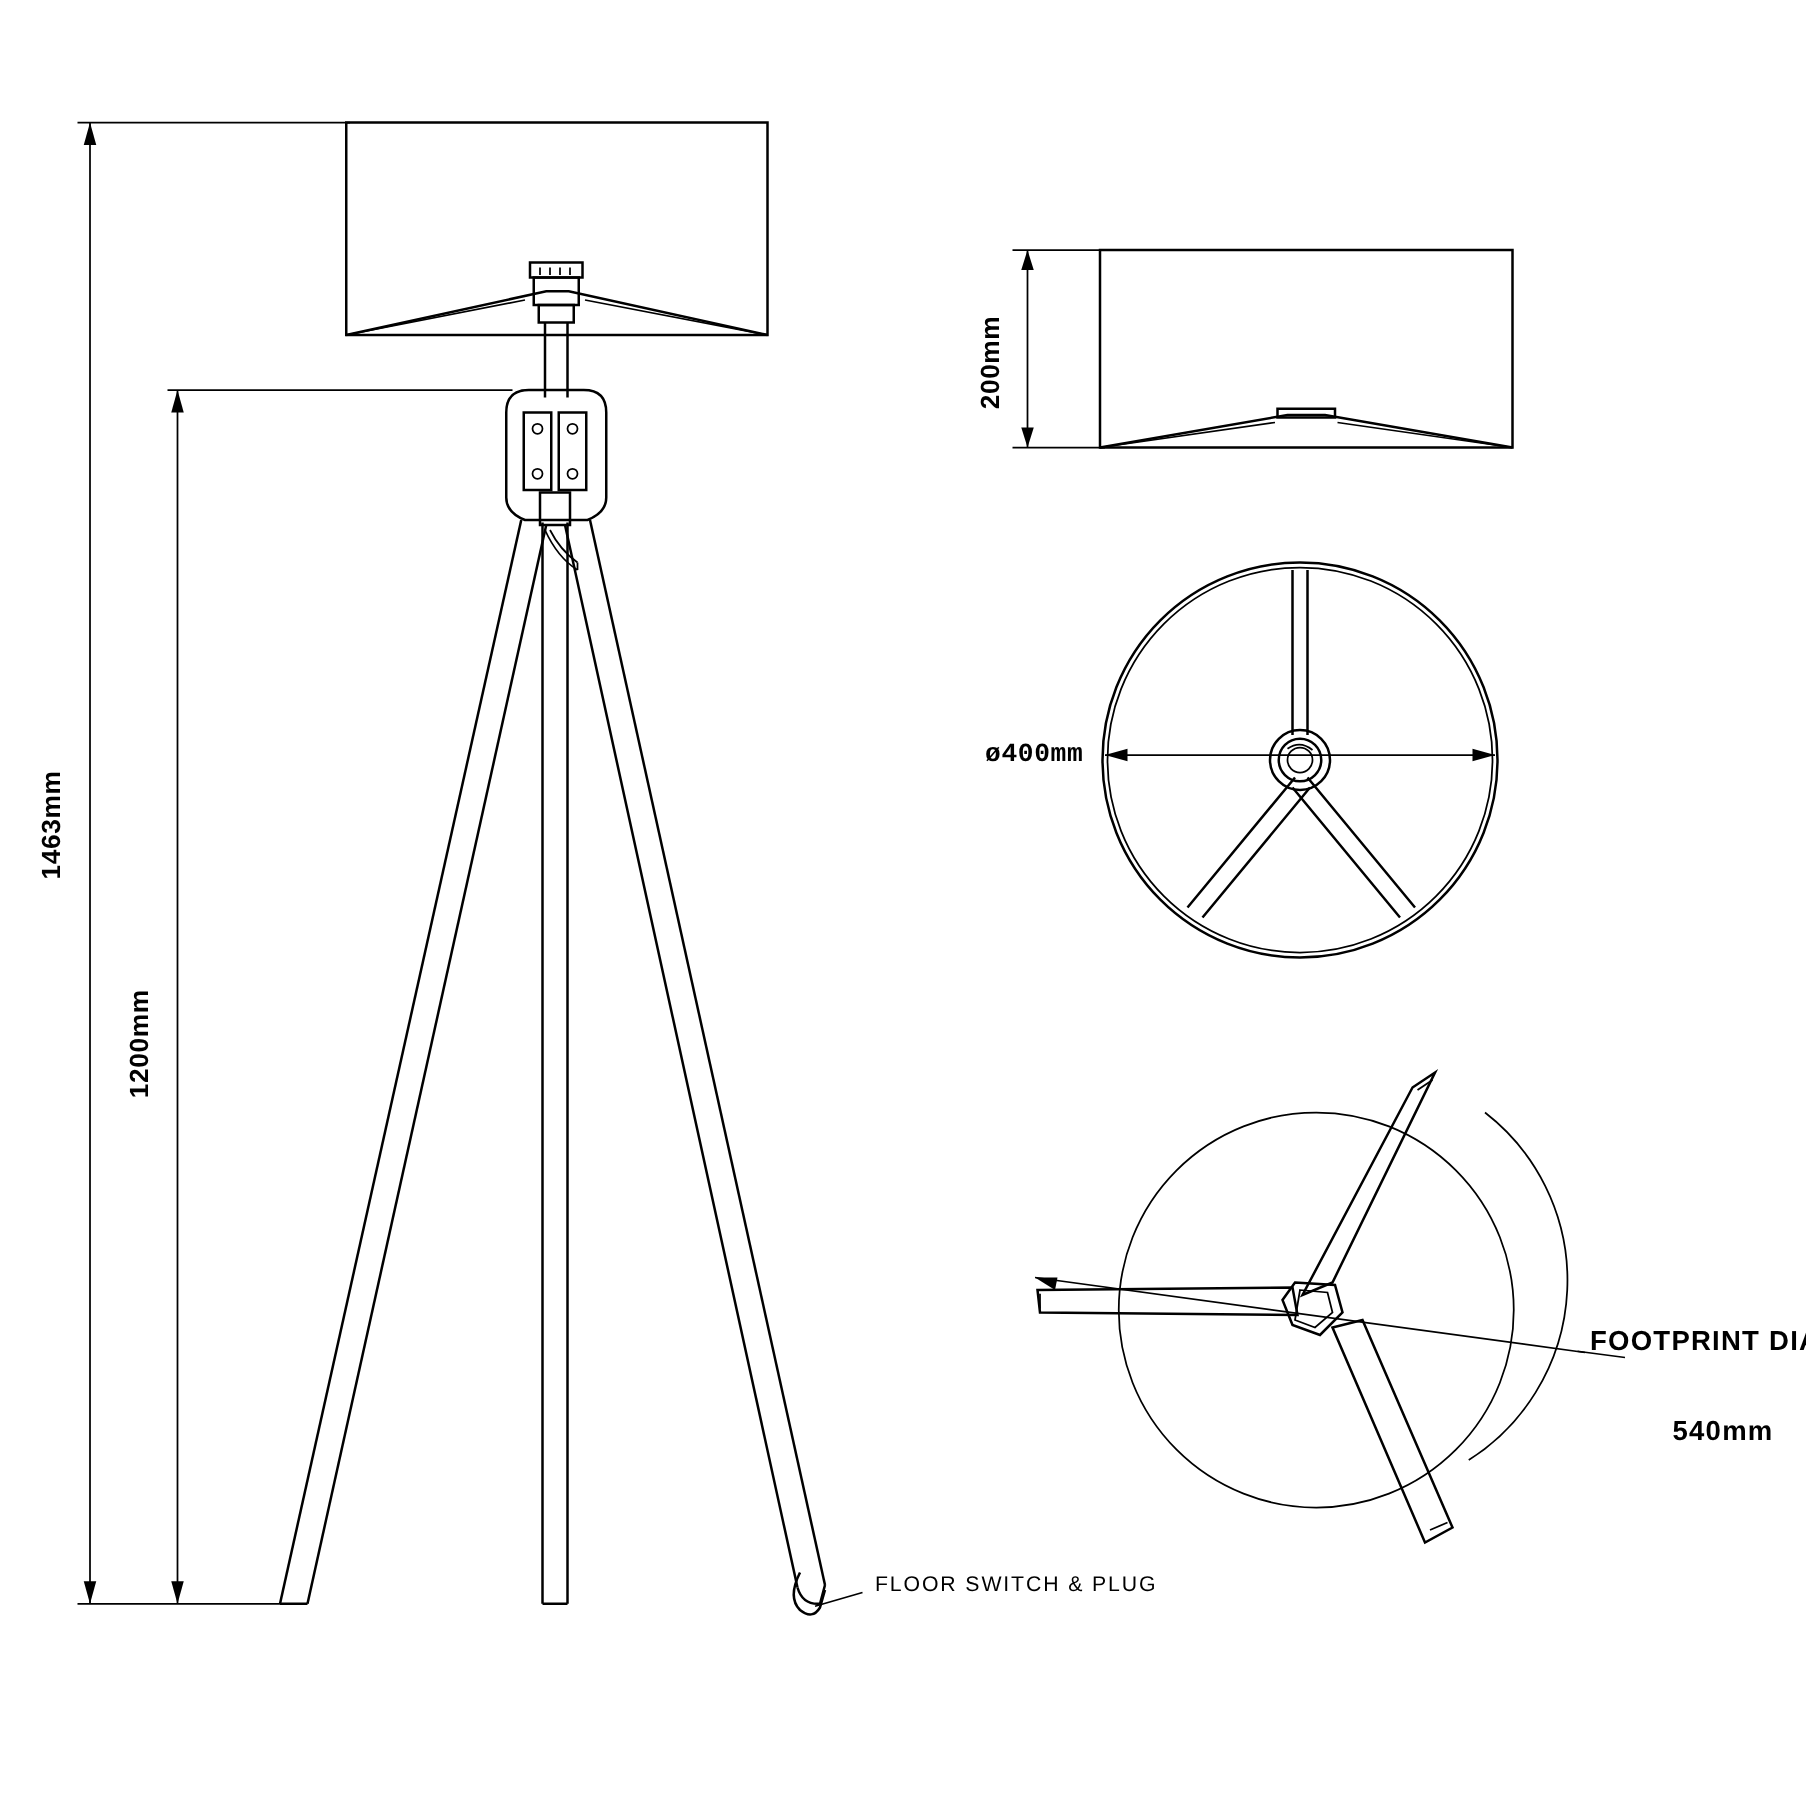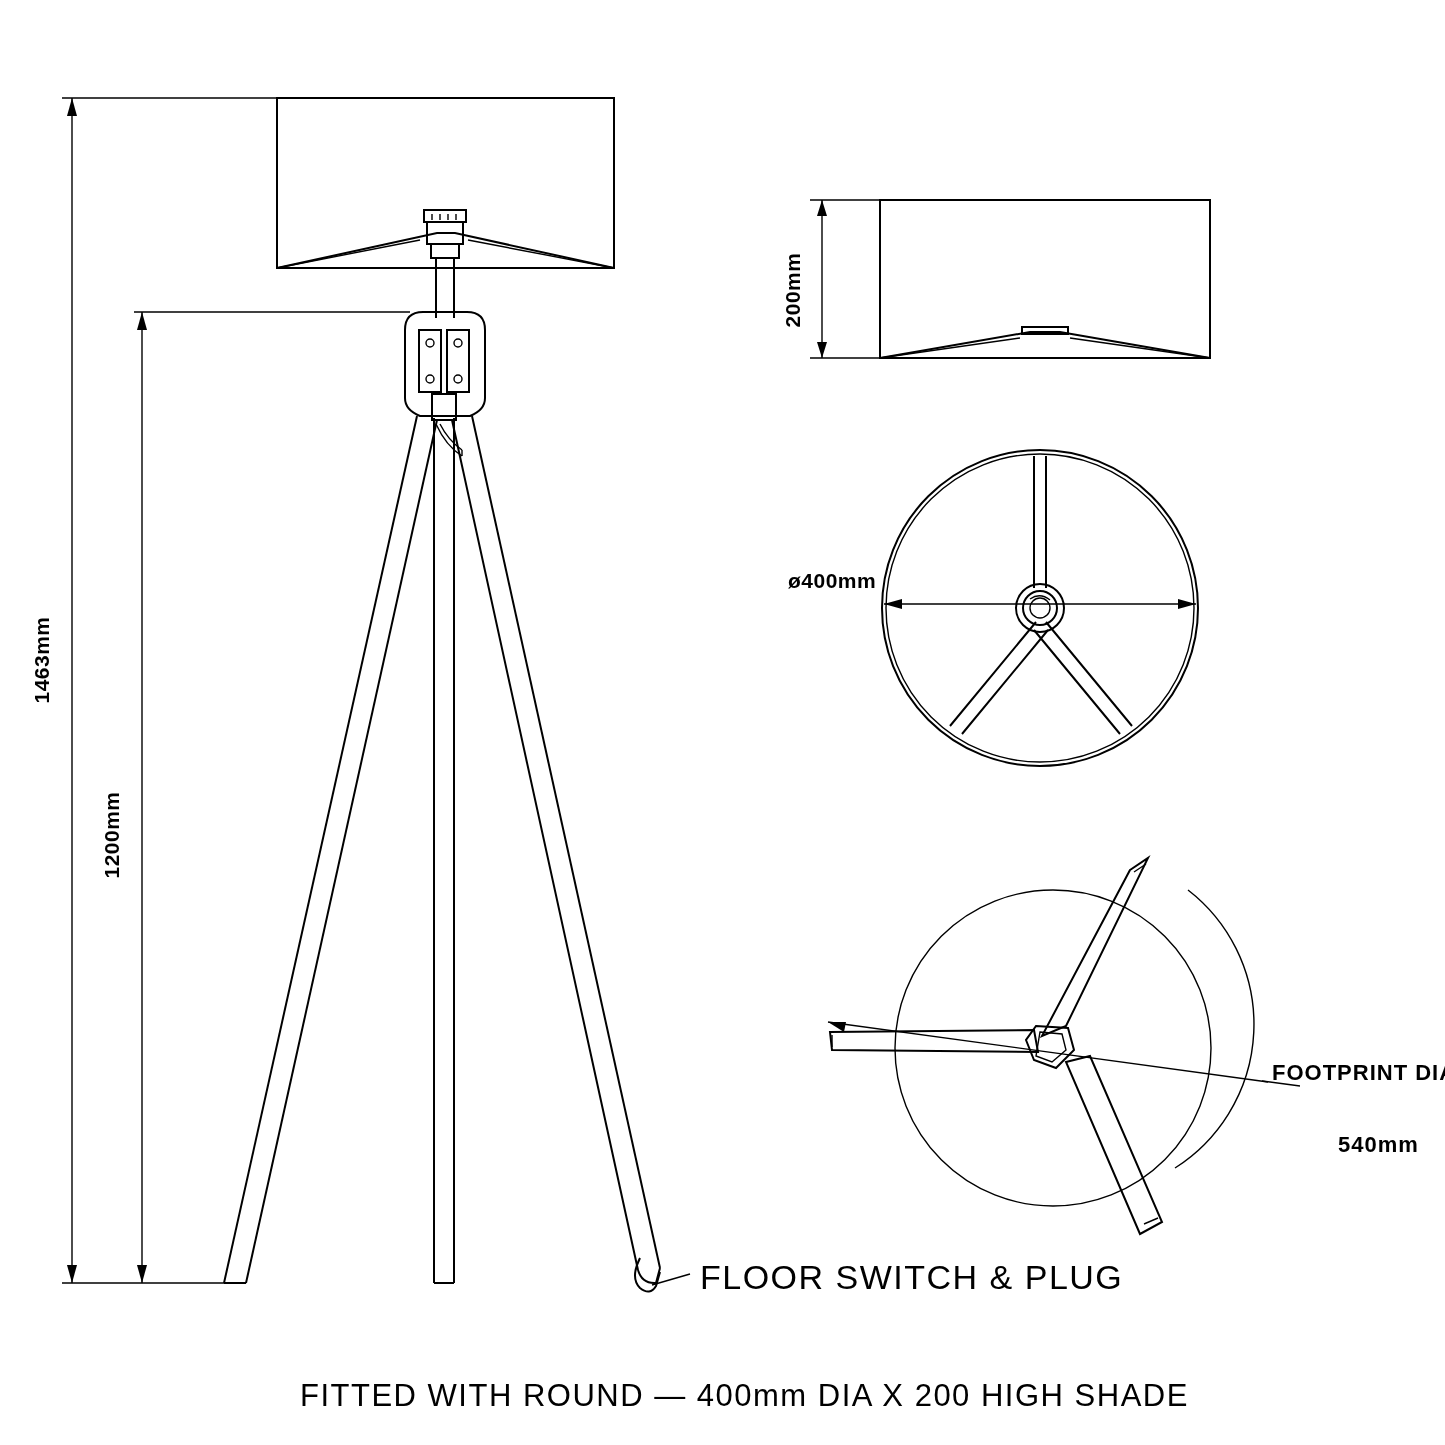--- a/index.html
+++ b/index.html
@@ -45,21 +45,21 @@
   .dim-vert {
     font-weight: bold;
     font-size: 21px;
     transform-origin: left top;
   }
   .dim-h {
     font-weight: bold;
     font-size: 21px;
   }
   .note {
-    font-size: 34px;
+    font-size: 17px;
     letter-spacing: 1.5px;
   }
   .note-b {
     font-size: 22px;
     font-weight: bold;
     letter-spacing: 1px;
   }
   .caption {
     font-size: 31px;
     letter-spacing: 1.5px;
@@ -207,23 +207,22 @@
     </g>
 
   </svg>
 
   <div class="lbl dim-vert" style="left:42px; top:660px; transform: rotate(-90deg) translate(-50%, -50%);">1463mm</div>
 
   <div class="lbl dim-vert" style="left:112px; top:835px; transform: rotate(-90deg) translate(-50%, -50%);">1200mm</div>
 
   <div class="lbl dim-vert" style="left:793px; top:290px; transform: rotate(-90deg) translate(-50%, -50%);">200mm</div>
 
-  <div class="lbl dim-h" style="left:788px; top:569px;">ø400mm</div>
+  <div class="lbl dim-h" style="left:788px; top:593px;font-family:Liberation Mono, monospace;">ø400mm</div>
 
   <div class="lbl note-b" style="left:1272px; top:1060px;">FOOTPRINT DIA</div>
 
   <div class="lbl note-b" style="left:1338px; top:1105px;margin-top:27px;">540mm</div>
 
   <div class="lbl note" style="left:700px; top:1258px;">FLOOR SWITCH &amp; PLUG</div>
 
-  <div class="lbl caption" style="left:300px; top:1378px;">FITTED WITH ROUND — 400mm DIA X 200 HIGH SHADE</div>
 
 </div>
 
 </body></html>

